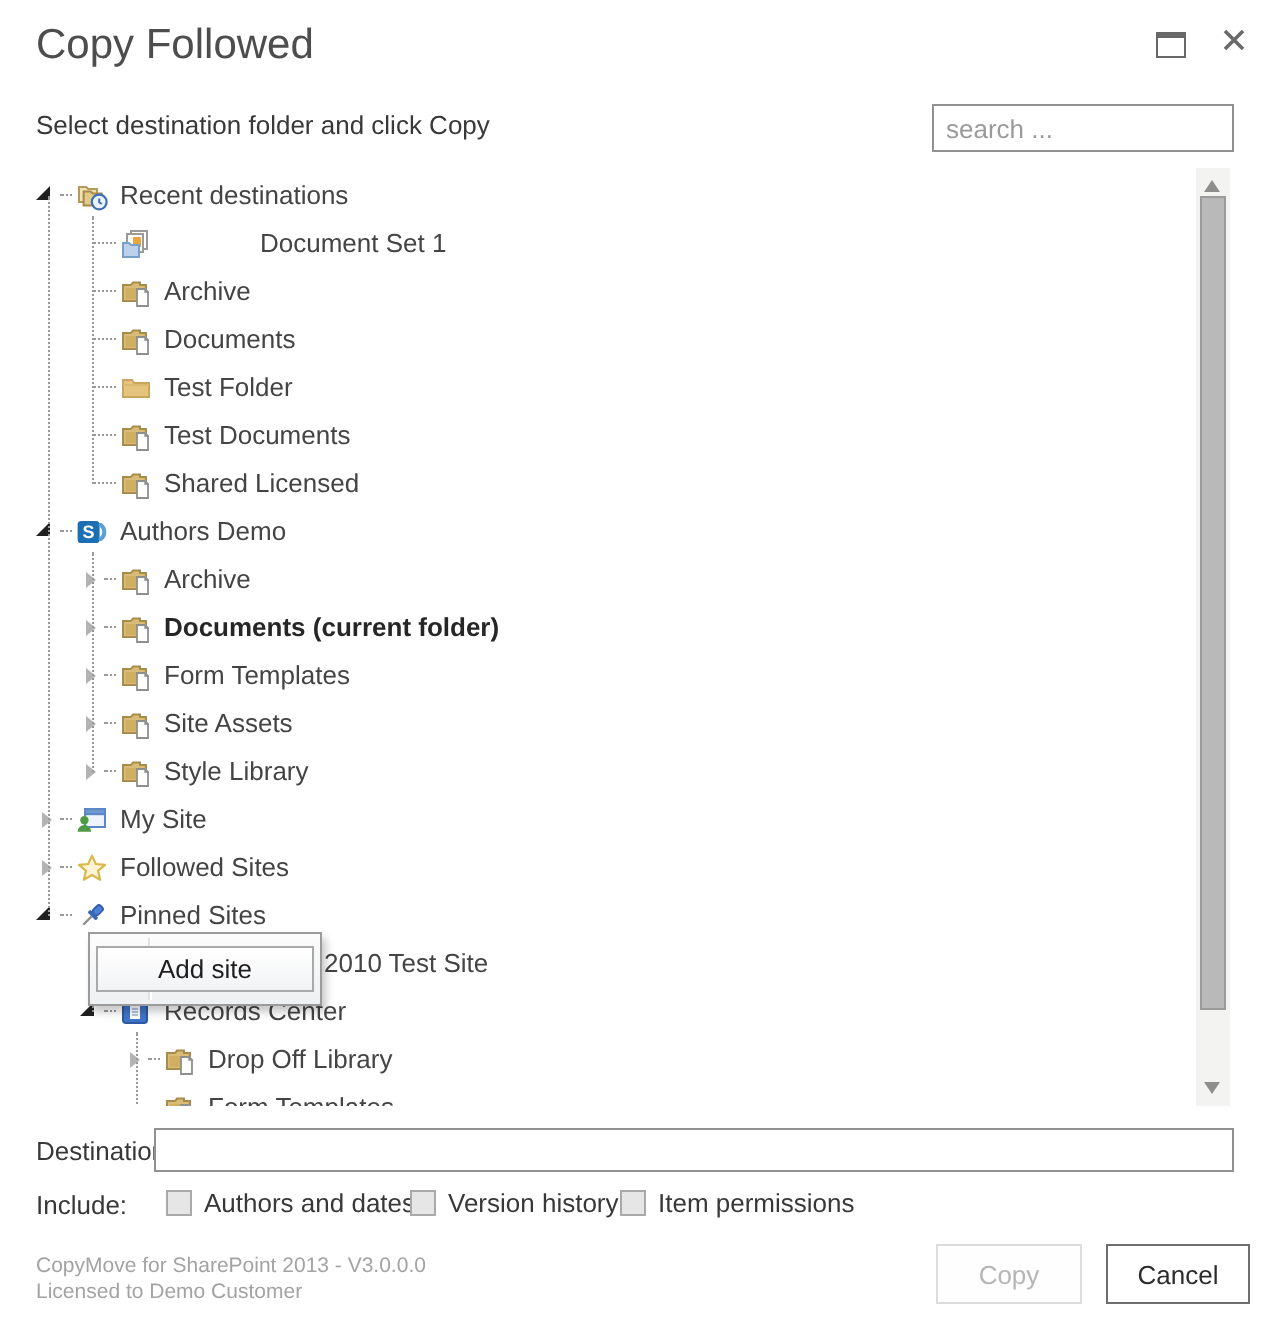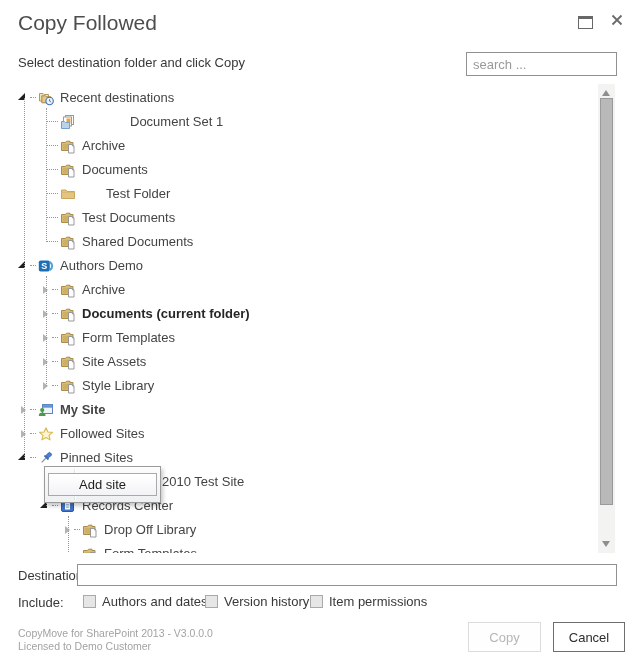--- a/index.html
+++ b/index.html
@@ -136,21 +136,21 @@
       <span class="tree-label" style="left: 82px;">Documents</span>
     </div>
     <div class="tree-row" style="top: 98px;">
       <div class="hline" style="left: 46px; width: 12px;"></div>
       <span class="tree-icon" style="left: 60px;">
         <svg width="16" height="16" viewBox="0 0 16 16">
           <path d="M1.5 4 h4.5 l1 1.5 h7.5 v7 h-13 z" fill="#e4c47e" stroke="#c9a65b"></path>
           <path d="M1.5 6.5 h13" stroke="#d8b96f"></path>
         </svg>
       </span>
-      <span class="tree-label" style="left: 82px; margin-left: 24px;">Test Folder</span>
+      <span class="tree-label" style="left: 82px;">Test Folder</span>
     </div>
     <div class="tree-row" style="top: 122px;">
       <div class="hline" style="left: 46px; width: 12px;"></div>
       <span class="tree-icon" style="left: 60px;">
         <svg width="16" height="16" viewBox="0 0 16 16">
           <path d="M1.5 4.5 h4 l1 -1.3 h3.5 v1.3 h3 v8 h-11.5 z" fill="#d9bd77" stroke="#a98c4c"></path>
           <rect x="2.8" y="6" width="8" height="5.5" fill="#cfb063"></rect>
           <path d="M8.5 6.5 h4 l1.5 1.5 v7 h-5.5 z" fill="#fdfdfd" stroke="#8f8f8f" stroke-width="0.9"></path>
           <path d="M12.5 6.5 l1.5 1.5 h-1.5 z" fill="#d8d8d8" stroke="#8f8f8f" stroke-width="0.7"></path>
         </svg>
@@ -160,21 +160,21 @@
     <div class="tree-row" style="top: 146px;">
       <div class="hline" style="left: 46px; width: 12px;"></div>
       <span class="tree-icon" style="left: 60px;">
         <svg width="16" height="16" viewBox="0 0 16 16">
           <path d="M1.5 4.5 h4 l1 -1.3 h3.5 v1.3 h3 v8 h-11.5 z" fill="#d9bd77" stroke="#a98c4c"></path>
           <rect x="2.8" y="6" width="8" height="5.5" fill="#cfb063"></rect>
           <path d="M8.5 6.5 h4 l1.5 1.5 v7 h-5.5 z" fill="#fdfdfd" stroke="#8f8f8f" stroke-width="0.9"></path>
           <path d="M12.5 6.5 l1.5 1.5 h-1.5 z" fill="#d8d8d8" stroke="#8f8f8f" stroke-width="0.7"></path>
         </svg>
       </span>
-      <span class="tree-label" style="left: 82px;">Shared Documents</span>
+      <span class="tree-label" style="left: 82px;">Shared Licensed</span>
     </div>
     <div class="tree-row" style="top: 170px;">
       <div class="hline" style="left: 30px; width: 6px;"></div>
       <div class="glyph-exp" style="left: 18px;"></div>
       <span class="tree-icon" style="left: 38px;">
         <svg width="16" height="16" viewBox="0 0 16 16">
           <rect x="0.8" y="2.5" width="11" height="11" rx="1.8" fill="#1d6fb5"></rect>
           <text x="6.3" y="11" font-size="9" font-weight="bold" fill="#fff" text-anchor="middle" font-family="sans-serif">S</text>
           <path d="M12.3 4.4 a4.4 4.4 0 0 1 0 7.2" fill="none" stroke="#57a0d6" stroke-width="2" stroke-linecap="round"></path>
         </svg>
@@ -239,21 +239,21 @@
       <span class="tree-icon" style="left: 60px;">
         <svg width="16" height="16" viewBox="0 0 16 16">
           <path d="M1.5 4.5 h4 l1 -1.3 h3.5 v1.3 h3 v8 h-11.5 z" fill="#d9bd77" stroke="#a98c4c"></path>
           <rect x="2.8" y="6" width="8" height="5.5" fill="#cfb063"></rect>
           <path d="M8.5 6.5 h4 l1.5 1.5 v7 h-5.5 z" fill="#fdfdfd" stroke="#8f8f8f" stroke-width="0.9"></path>
           <path d="M12.5 6.5 l1.5 1.5 h-1.5 z" fill="#d8d8d8" stroke="#8f8f8f" stroke-width="0.7"></path>
         </svg>
       </span>
       <span class="tree-label" style="left: 82px;">Style Library</span>
     </div>
-    <div class="tree-row" style="top: 314px; font-weight: bold;">
+    <div class="tree-row" style="top: 314px;">
       <div class="hline" style="left: 30px; width: 6px;"></div>
       <div class="glyph-col" style="left: 21px;"></div>
       <span class="tree-icon" style="left: 38px;">
         <svg width="16" height="16" viewBox="0 0 16 16">
           <rect x="4.5" y="2.5" width="10" height="9" fill="#eef4fb" stroke="#5b87c6"></rect>
           <rect x="4.5" y="2.5" width="10" height="2.6" fill="#6d98d4" stroke="#5b87c6"></rect>
           <circle cx="4.2" cy="8.1" r="2.1" fill="#4e9a44"></circle>
           <path d="M0.8 13.9 a3.4 3.4 0 0 1 6.8 0 z" fill="#4e9a44"></path>
         </svg>
       </span>

